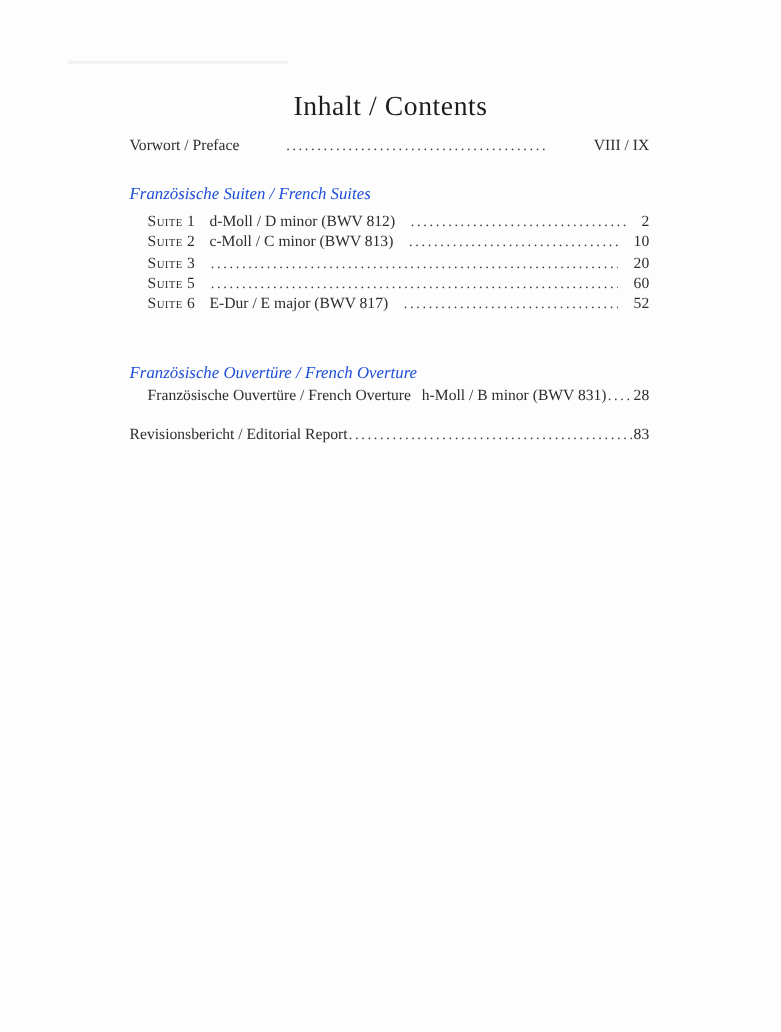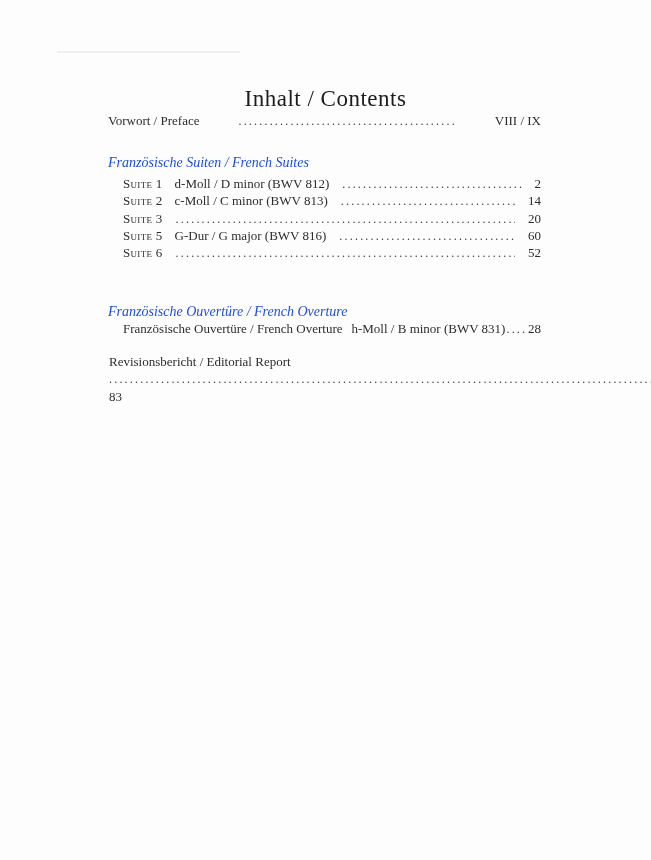--- a/index.html
+++ b/index.html
@@ -84,30 +84,30 @@
     color: #1d4ed8;
     white-space: nowrap;
   }
   .abs { position: absolute; left: 0; right: 0; }
   .row-preface   { top: 112px; gap: 38px; }
   .head-suites   { top: 154px; }
   .rows-suites   { top: 175px; }
   .rows-suites .toc-row { height: 17.3px; gap: 12px; }
   .head-overture { top: 303px; }
   .rows-overture { top: 320px; }
-  .row-report    { top: 353px; flex-direction: column; }
+  .row-report    { top: 353px; }
 </style>
 </head>
 <body>
 
 <div class="page">
 
   <div class="scan-artifact"></div>
 
-  <h1 class="page-title" style="margin:16px; font-weight:normal;">Inhalt / Contents</h1>
+  <h1 class="page-title" style="margin:6px; font-weight:normal;">Inhalt / Contents</h1>
 
   <div class="content">
 
     <div class="toc-row abs row-preface">
       <span>Vorwort / Preface</span>
       <span class="dots"></span>
       <span class="page-num">VIII / IX</span>
     </div>
 
     <div class="section-heading head-suites">Französische Suiten / French Suites</div>
@@ -116,35 +116,35 @@
       <div class="toc-row indented">
         <span class="suite-label">Suite 1</span>
         <span>d-Moll / D minor (BWV 812)</span>
         <span class="dots"></span>
         <span class="page-num">2</span>
       </div>
       <div class="toc-row indented">
         <span class="suite-label">Suite 2</span>
         <span>c-Moll / C minor (BWV 813)</span>
         <span class="dots"></span>
-        <span class="page-num">14</span>
+        <span class="page-num">10</span>
       </div>
       <div class="toc-row indented">
         <span class="suite-label">Suite 3</span>
         <span class="dots"></span>
         <span class="page-num">20</span>
       </div>
       <div class="toc-row indented">
         <span class="suite-label">Suite 5</span>
-        <span>G-Dur / G major (BWV 816)</span>
         <span class="dots"></span>
         <span class="page-num">60</span>
       </div>
       <div class="toc-row indented">
         <span class="suite-label">Suite 6</span>
+        <span>E-Dur / E major (BWV 817)</span>
         <span class="dots"></span>
         <span class="page-num">52</span>
       </div>
     </div>
 
     <div class="section-heading head-overture">Französische Ouvertüre / French Overture</div>
 
     <div class="abs rows-overture">
       <div class="toc-row indented">
         <span class="work-name">Französische Ouvertüre / French Overture</span>

